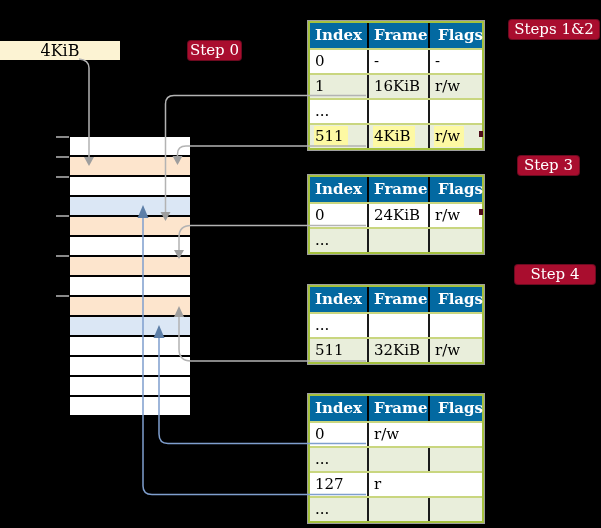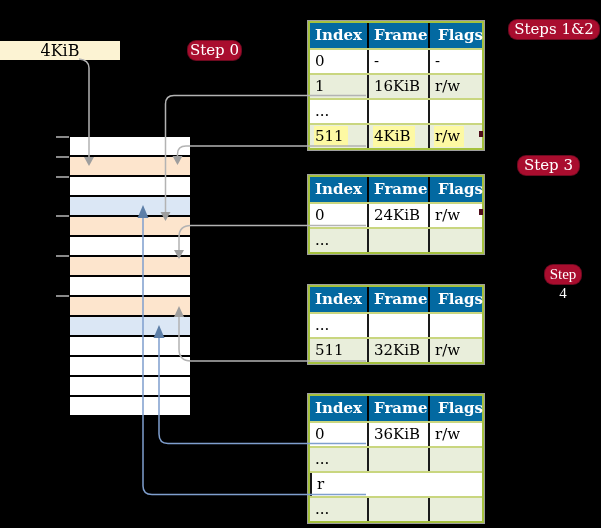--- a/index.html
+++ b/index.html
@@ -8,27 +8,27 @@
     font-family:"DejaVu Serif","Liberation Serif",serif;
   }
   
   .frame-label{
     position:absolute;left:0;top:41px;width:120px;height:19px;
     background:#fcf3d3;color:#000;font-size:16px;line-height:19px;text-align:center;
   }
   
   .chip{
     position:absolute;height:19px;line-height:19px;text-align:center;
-    background:#a90d2e;color:#fff;font-size:15px;border-radius:8px;
+    background:#a90d2e;color:#fff;font-size:15px;border-radius:3px;
     box-shadow:0 0 0 1px #6d0a20;
   }
   .chip.s0{left:188px;top:41px;width:53px;}
   .chip.s12{left:509px;top:20px;width:90px;}
   .chip.s3{left:518px;top:156px;width:61px;}
-  .chip.s4{left:545px;top:265px;width:36px;font-family:Liberation Serif, serif;}
+  .chip.s4{left:515px;top:265px;width:80px;}
   
   .stack{position:absolute;left:70px;top:137px;width:120px;}
   .srow{height:18px;border-top:2px solid #000;}
   .srow:first-child{border-top:none;}
   .srow.plain{background:#ffffff;}
   .srow.table{background:#fde5cd;}
   .srow.data{background:#dbe7f5;}
   .tick{position:absolute;left:56px;width:13px;height:2px;background:#8a8a8a;}
   
   .ptable{position:absolute;left:307px;width:176px;border:1px solid #9e9e9e;box-sizing:content-box;}
@@ -161,29 +161,29 @@
 
   <div class="ptable t4">
     <div class="tinner">
       <div class="thead">
         <div class="hc c1">Index</div>
         <div class="hc c2">Frame</div>
         <div class="hc c3">Flags</div>
       </div>
       <div class="trow">
         <div class="tc c1">0</div>
-        <div class="tc c2">36KiB</div>
-        <div class="tc c3">r/w</div>
-      </div>
-      <div class="trow shaded">
-        <div class="tc c1">...</div>
-        <div class="tc c2"></div>
-        <div class="tc c3"></div>
-      </div>
-      <div class="trow">
+        <div class="tc c3">r/w</div>
+      </div>
+      <div class="trow shaded">
+        <div class="tc c1">...</div>
+        <div class="tc c2"></div>
+        <div class="tc c3"></div>
+      </div>
+      <div class="trow">
+        <div class="tc c1">127</div>
         <div class="tc c3">r</div>
       </div>
       <div class="trow shaded">
         <div class="tc c1">...</div>
         <div class="tc c2"></div>
         <div class="tc c3"></div>
       </div>
     </div>
   </div>
 

